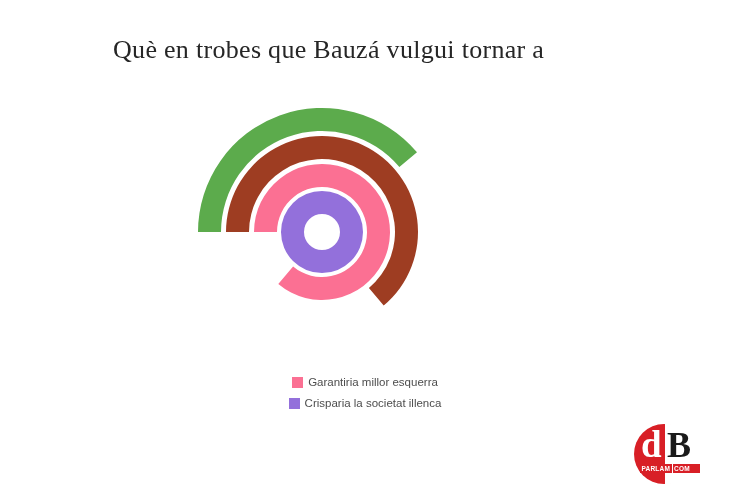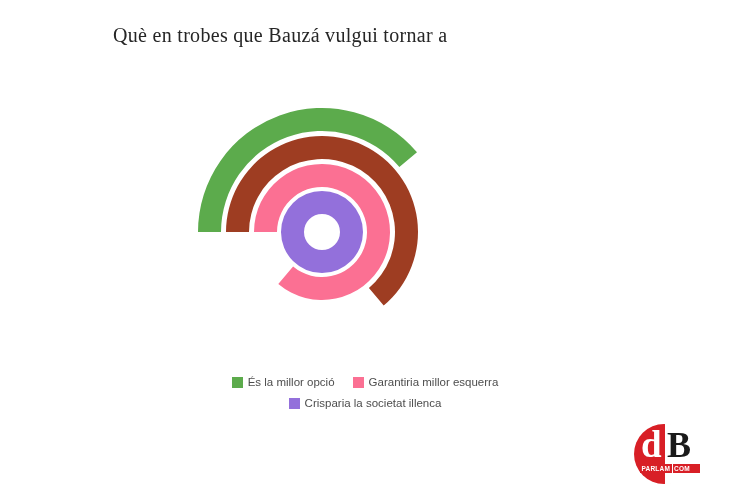--- a/index.html
+++ b/index.html
@@ -18,25 +18,26 @@
 
   
   .title-block {
     position: absolute;
     left: 113px;
     top: 22px;
     width: 560px;
   }
   .title-line {
     font-family: "Liberation Serif", serif;
-    font-size: 20px;
+    font-size: 26px;
     line-height: 27px;
     color: #262626;
     letter-spacing: 0.3px;
     white-space: pre;
+    margin-top: 14px;
   }
   .title-line.l1 { text-align: justify; }
   .title-line.l1 > span {
     display: inline-block;
     width: 100%;
     text-align: justify;
   }
   .title-line.l1 > span::after {
     content: "";
     display: inline-block;
@@ -187,24 +188,20 @@
         <path d="M 96 137 a 41 41 0 1 0 82 0 a 41 41 0 1 0 -82 0 Z M 119 137 a 18 18 0 1 1 36 0 a 18 18 0 1 1 -36 0 Z" fill="#9370db" fill-rule="evenodd">
           <title>Crisparia la societat illenca</title>
         </path>
       </g>
   </svg>
 </div>
 
 <div class="legend">
   <div class="legend-row row1">
 
-    <div class="legend-item">
-      <span class="legend-swatch" style="background:#5cab4c"></span>
-      <span class="legend-label">És la millor opció</span>
-    </div>
 
 
     <div class="legend-item">
       <span class="legend-swatch" style="background:#fb7093"></span>
       <span class="legend-label">Garantiria millor esquerra</span>
     </div>
 
   </div>
   <div class="legend-row row2">
 

